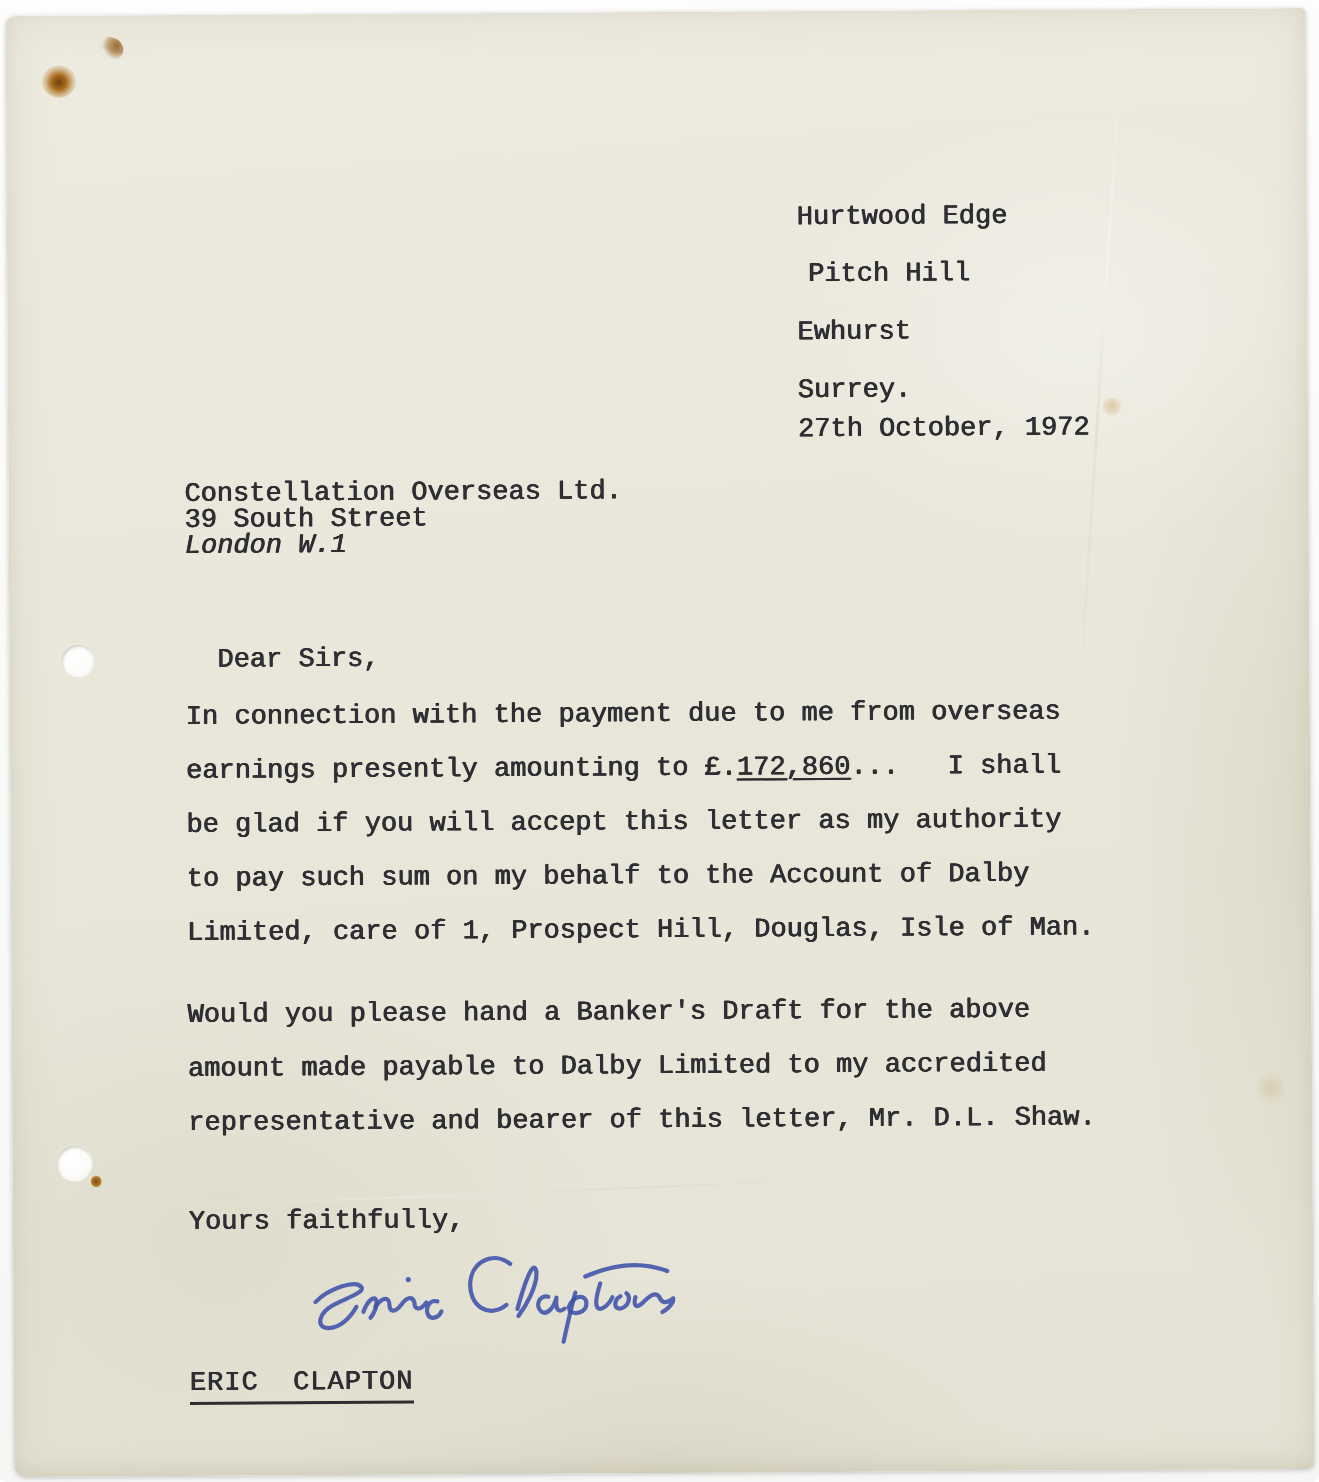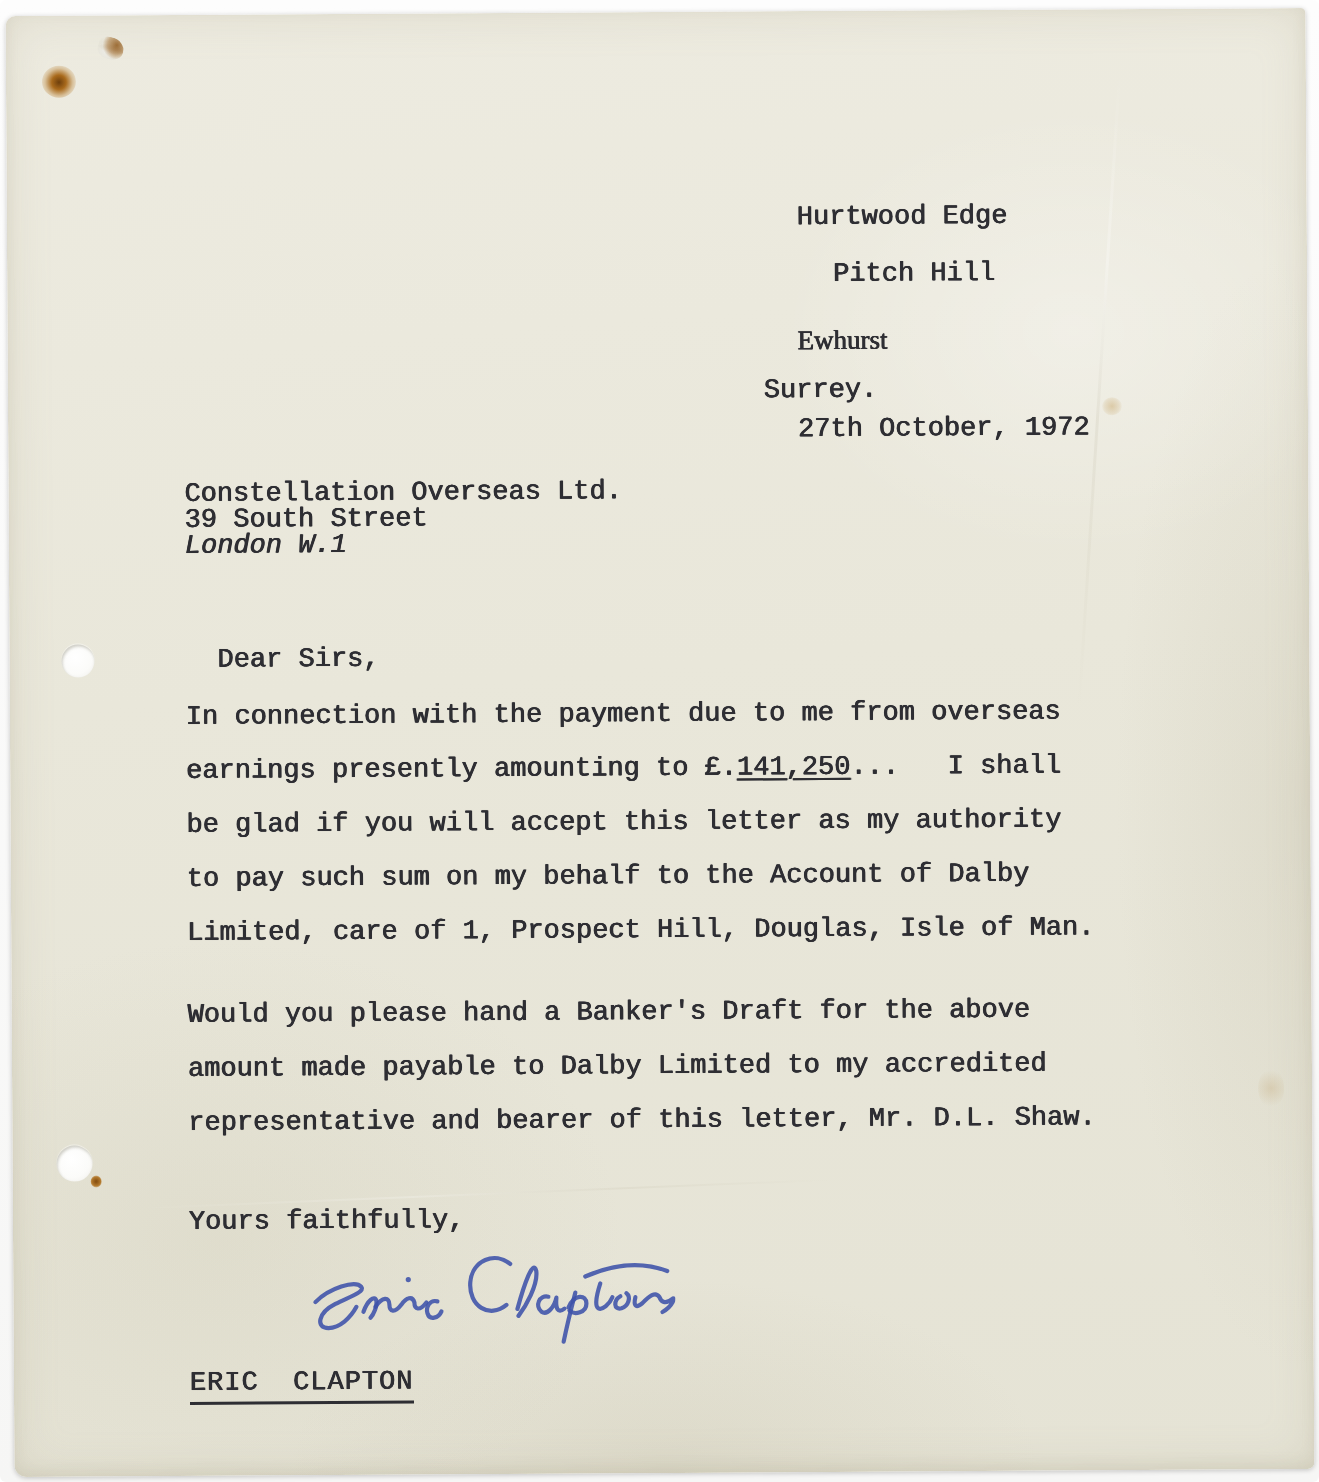--- a/index.html
+++ b/index.html
@@ -110,33 +110,33 @@
 
     <div class="stain-big"></div>
     <div class="staple-mark"></div>
     <div class="stain-faint"></div>
     <div class="stain-faint2"></div>
     <div class="hole h1"></div>
     <div class="hole h2"></div>
     <div class="rust-dot"></div>
 
     <div class="typed" style="left:790px;top:193px;">Hurtwood Edge</div>
-    <div class="typed" style="left:826px;top:250px;">Pitch Hill</div>
-    <div class="typed" style="left:790px;top:316px;font-family:Liberation Serif, serif;">Ewhurst</div>
-    <div class="typed" style="left:756px;top:366px;">Surrey.</div>
+    <div class="typed" style="left:801px;top:250px;">Pitch Hill</div>
+    <div class="typed" style="left:790px;top:308px;">Ewhurst</div>
+    <div class="typed" style="left:790px;top:366px;">Surrey.</div>
     <div class="typed" style="left:790px;top:405px;">27th October, 1972</div>
 
     <div class="typed" style="left:176px;top:466px;">Constellation Overseas Ltd.</div>
     <div class="typed" style="left:176px;top:492px;">39 South Street</div>
     <div class="typed" style="left:176px;top:518px;font-style:italic;">London W.1</div>
 
     <div class="typed" style="left:176px;top:632px;margin-left:32px;">Dear Sirs,</div>
 
     <div class="typed" style="left:176px;top:689px;">In connection with the payment due to me from overseas</div>
-    <div class="typed" style="left:176px;top:743px;"><span>earnings presently amounting to £.</span><span class="amount">141,250</span><span>...   I shall</span></div>
+    <div class="typed" style="left:176px;top:743px;"><span>earnings presently amounting to £.</span><span class="amount">172,860</span><span>...   I shall</span></div>
     <div class="typed" style="left:176px;top:797px;">be glad if you will accept this letter as my authority</div>
     <div class="typed" style="left:176px;top:851px;">to pay such sum on my behalf to the Account of Dalby</div>
     <div class="typed" style="left:176px;top:905px;">Limited, care of 1, Prospect Hill, Douglas, Isle of Man.</div>
 
     <div class="typed" style="left:176px;top:987px;">Would you please hand a Banker's Draft for the above</div>
     <div class="typed" style="left:176px;top:1041px;">amount made payable to Dalby Limited to my accredited</div>
     <div class="typed" style="left:176px;top:1095px;">representative and bearer of this letter, Mr. D.L. Shaw.</div>
 
     <div class="typed" style="left:176px;top:1194px;">Yours faithfully,</div>
 

